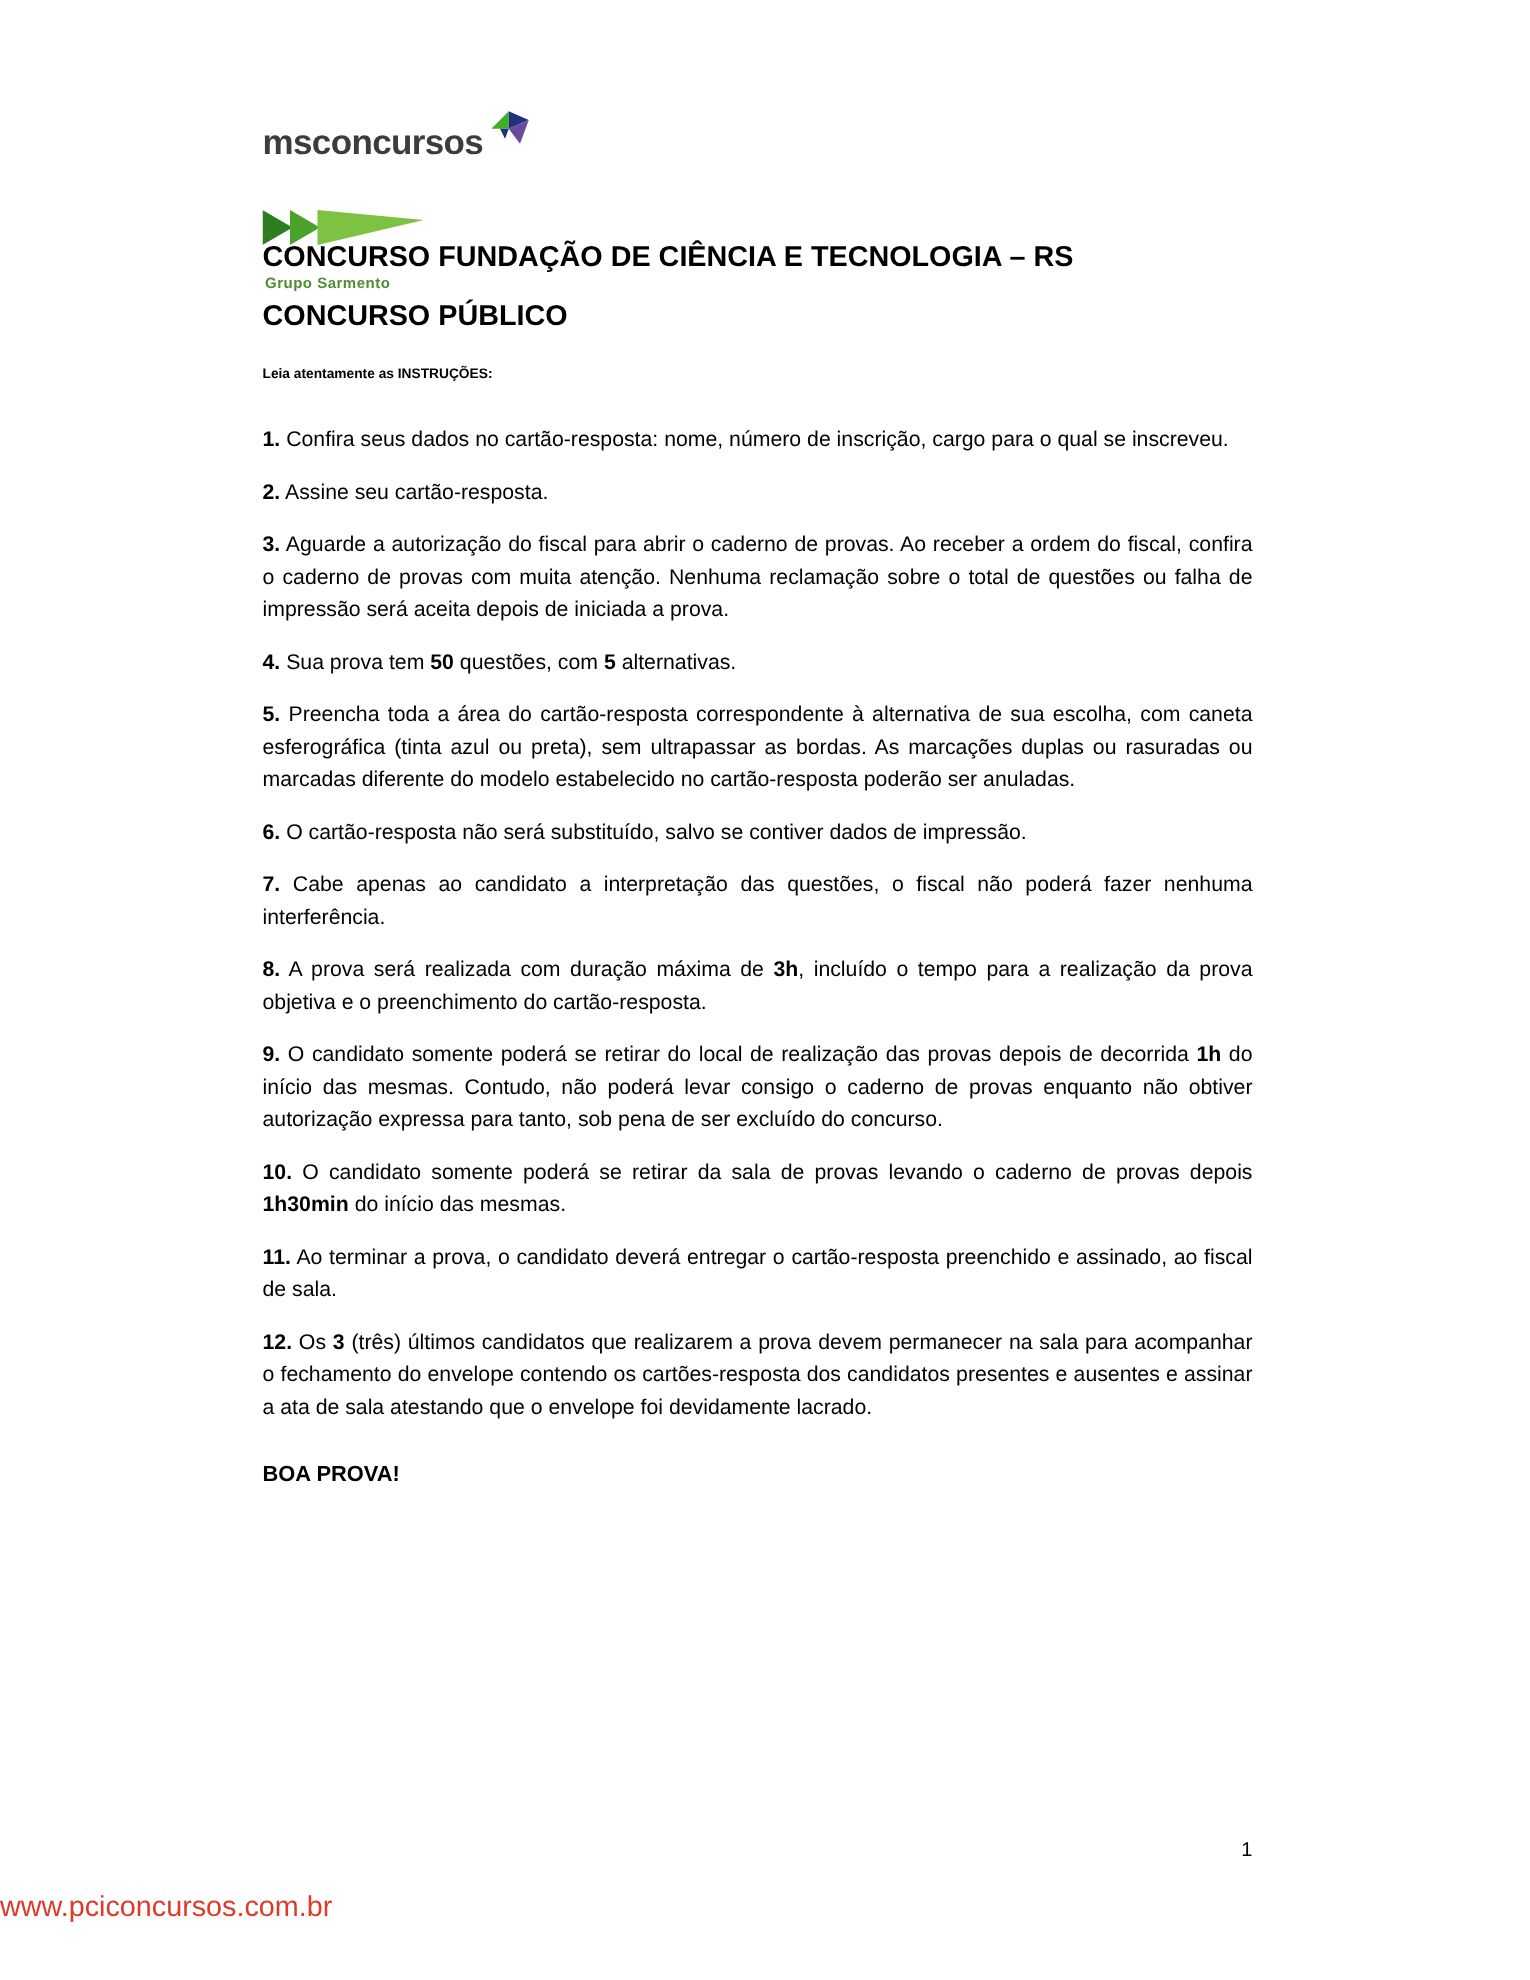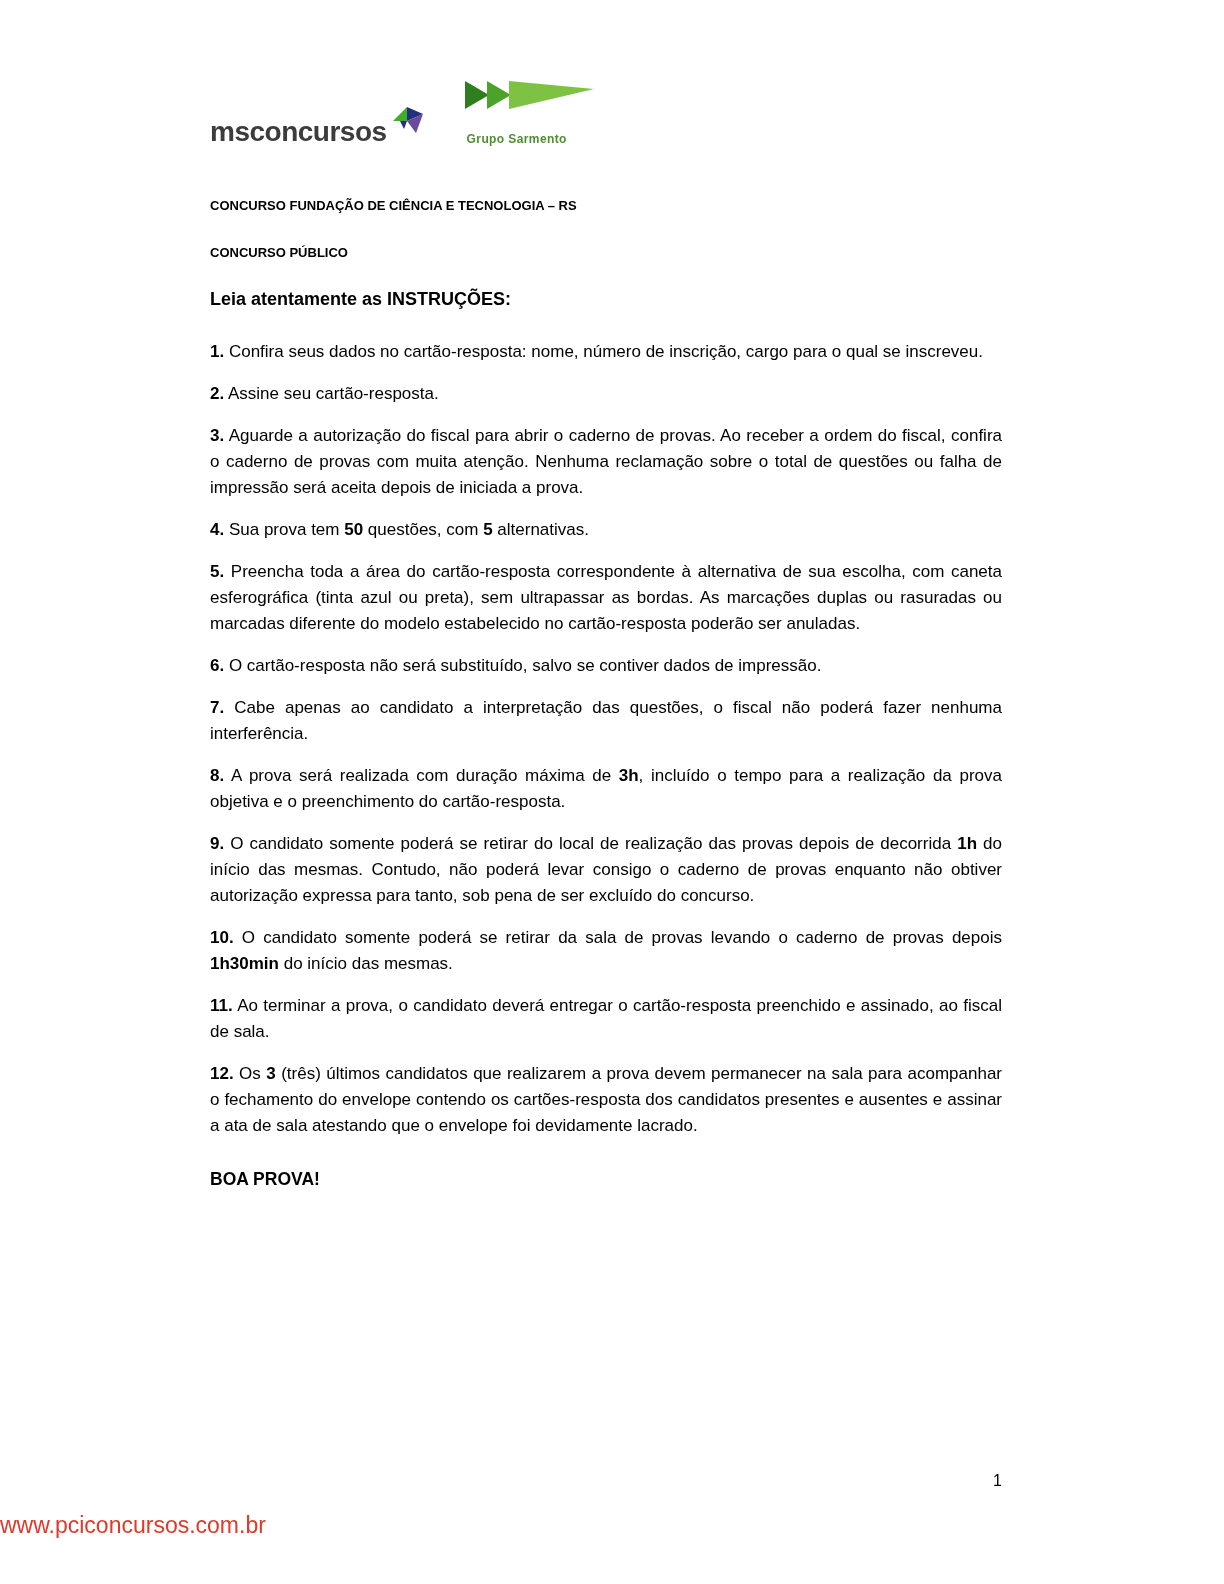--- a/index.html
+++ b/index.html
@@ -6,31 +6,31 @@
     --ms_text:#3c3c3b; --ms_green:#3fae2a; --ms_dark:#22307e; --ms_purple:#6a4a9c;
     --gs_green_dark:#2e7d1e; --gs_green_mid:#4ca32a; --gs_green_light:#7dc242;
     --gs_text_green:#4e8f2f; --footer_red:#dd3a2a; --text_black:#000000;
   }
   *{box-sizing:border-box;}
   html,body{margin:0;padding:0;background:#ffffff;}
   body{font-family:"Liberation Sans", sans-serif;color:var(--text_black);}
   .page{position:relative;width:1224px;height:1584px;background:#ffffff;overflow:hidden;}
 
   
-  .logo-row{display:flex;align-items:flex-end;padding:86px 0 0 210px;gap:38px;height:146px;}
+  .logo-row{display:flex;align-items:flex-start;padding:86px 0 0 210px;gap:38px;height:146px;flex-direction:column;}
   .logo-ms{display:inline-flex;align-items:flex-start;}
   .ms-text{font-size:28px;font-weight:bold;letter-spacing:-0.5px;color:var(--ms_text);line-height:1;margin-top:14px;}
   .ms-icon{margin-left:2px;margin-top:0;}
   .logo-gs{display:inline-flex;flex-direction:column;align-items:flex-start;margin-top:0;}
   .gs-text{font-size:12px;font-weight:bold;color:var(--gs_text_green);letter-spacing:0.4px;margin-top:19px;margin-left:2px;}
 
   
   .content{padding:46px 222px 0 210px;}
-  .doc-title{font-size:13px;font-weight:bold;line-height:27px;margin:0 0 20px 0;}
-  .instructions-heading{font-size:18px;font-weight:bold;line-height:27px;margin:12px 0 26px 0;}
+  .doc-title{font-size:23px;font-weight:bold;line-height:27px;margin:0 0 20px 0;}
+  .instructions-heading{font-size:11px;font-weight:bold;line-height:27px;margin:12px 0 26px 0;}
   .instruction{font-size:17px;line-height:26px;text-align:justify;margin:0 0 16px 0;}
   .instruction strong{font-weight:bold;}
   .closing{font-size:17.5px;font-weight:bold;margin:30px 0 0 0;}
 
   
   .page-number{position:absolute;top:1472px;right:222px;font-size:16px;}
   .footer{position:absolute;top:1512px;left:0;width:100%;}
   .footer-link{font-size:23px;color:var(--footer_red);text-decoration:none;cursor:pointer;}
 </style>
 </head>

